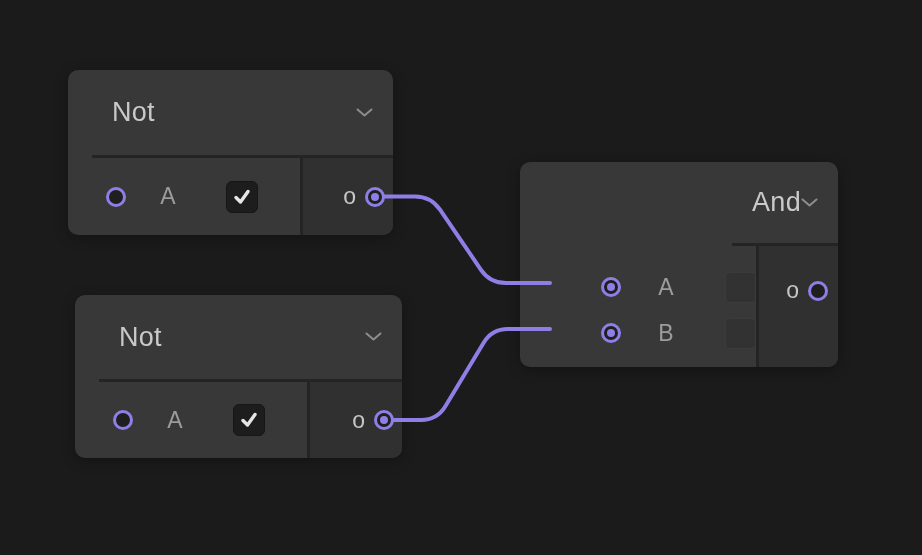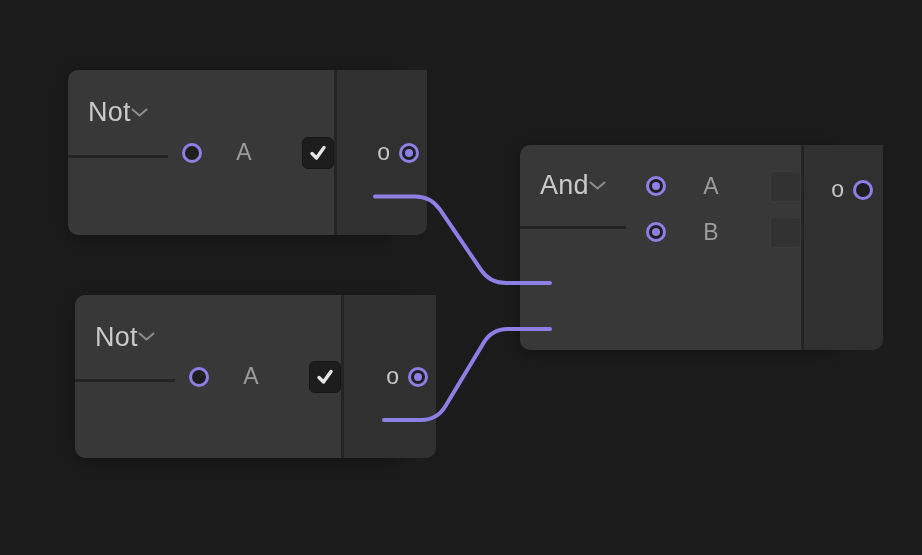--- a/index.html
+++ b/index.html
@@ -23,22 +23,23 @@
     background: var(--background);
   }
   .wires {
     position: absolute; left: 0; top: 0; z-index: 2; pointer-events: none;
   }
   .wires path { pointer-events: stroke; }
   .node {
     position: absolute;
     background: var(--node);
     border-radius: 10px;
-    display: flex; flex-direction: row;
+    display: flex; flex-direction: column;
     box-shadow: 0 3px 14px rgba(0,0,0,0.30);
+    padding-left: 24px;
   }
   .node-header {
     display: flex; align-items: center; justify-content: space-between;
     padding: 0 20px 0 20px;
     border-bottom: 3px solid var(--divider);
     flex: 0 0 auto;
   }
   .node-title {
     font-size: 27px; color: var(--header_text); letter-spacing: 0.3px;
   }
@@ -93,21 +94,21 @@
   #node-not1 { left: 68px;  top: 70px;  width: 325px; height: 165px; }
   #node-not1 .node-header { height: 88px; }
   #node-not1 .inputs-col { padding-left: 14px; }
   #node-not1 .output-col { width: 93px; padding-right: 8px; align-items: center; }
 
   #node-not2 { left: 75px;  top: 295px; width: 327px; height: 163px; }
   #node-not2 .node-header { height: 87px; }
   #node-not2 .inputs-col { padding-left: 14px; }
   #node-not2 .output-col { width: 95px; padding-right: 8px; align-items: center; }
 
-  #node-and  { left: 520px; top: 145px; width: 318px; height: 205px; }
+  #node-and  { left: 520px; top: 162px; width: 318px; height: 205px; align-items: flex-end; }
   #node-and .node-header { height: 84px; }
   #node-and .inputs-col { justify-content: flex-start; padding: 18px 0 0 20px; }
   #node-and .row { height: 46px; }
   #node-and .io-label { margin-left: 36px; }
   #node-and .checkbox.disabled { margin-left: 50px; }
   #node-and .output-col { width: 82px; padding: 31px 10px 0 0; align-items: flex-start; }
 </style>
 </head>
 <body>
 

